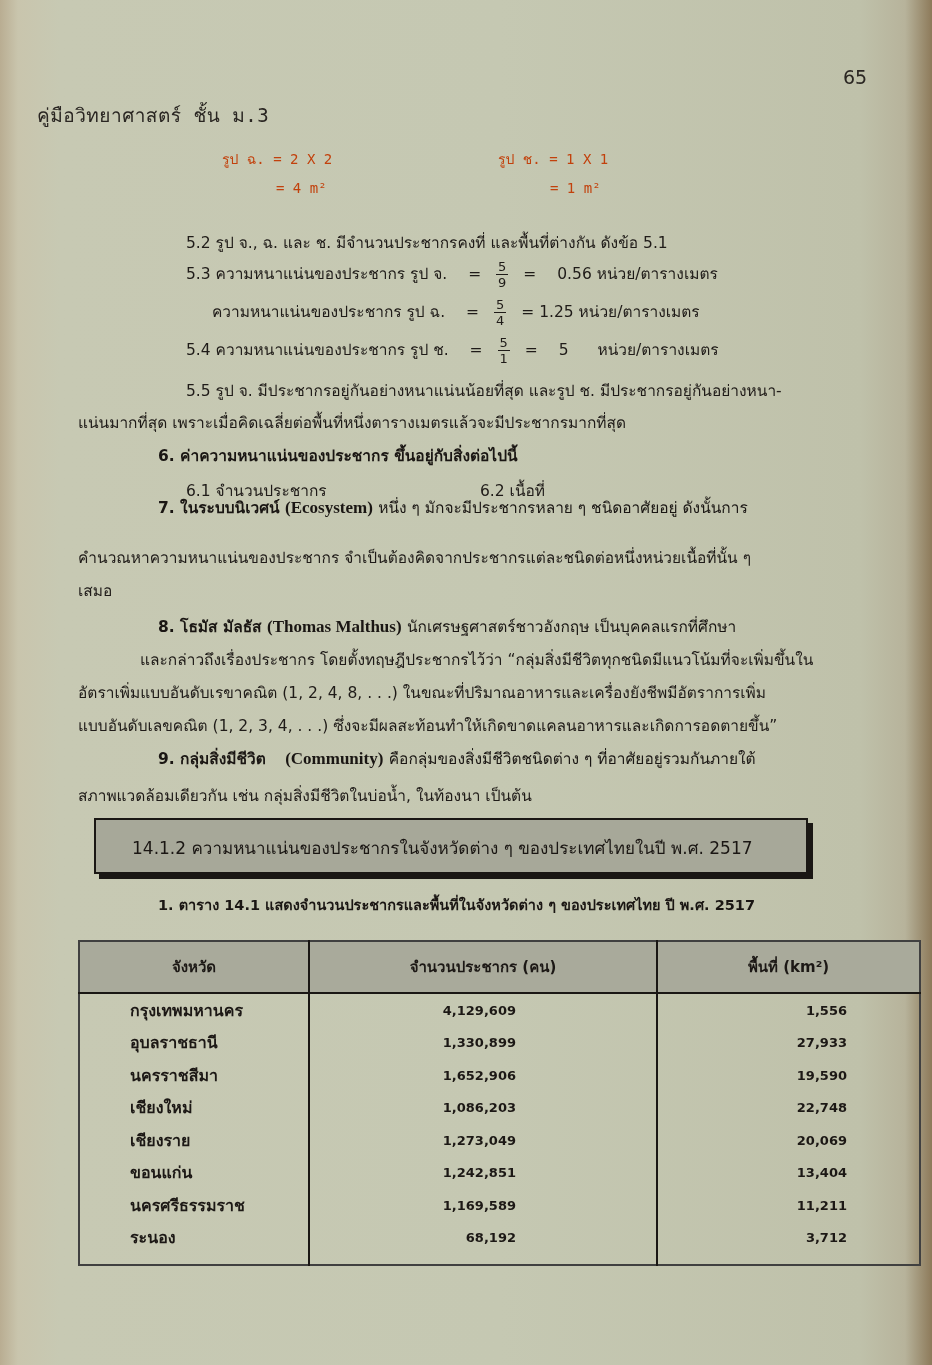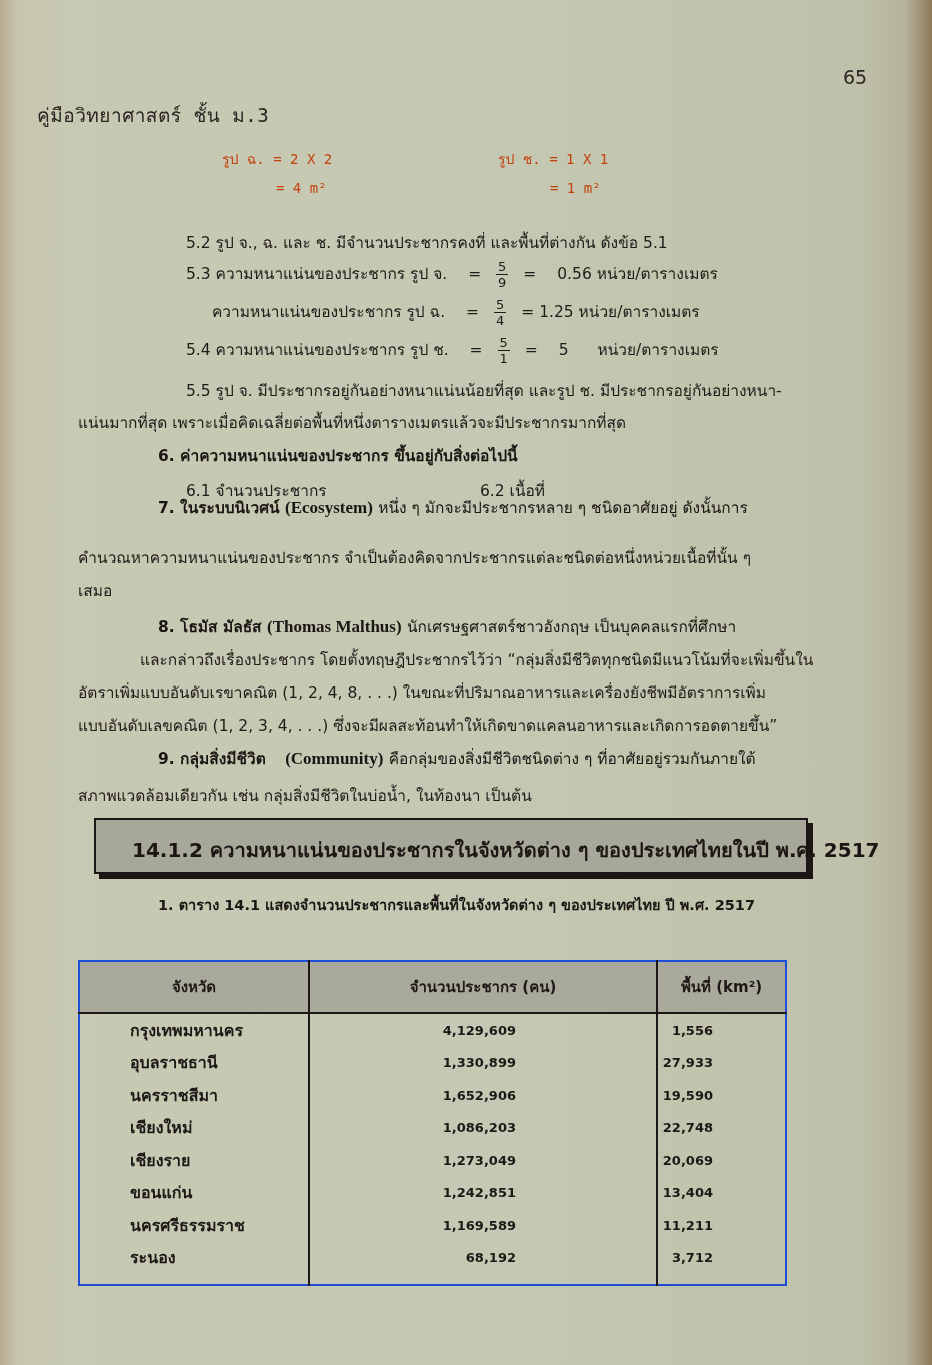--- a/index.html
+++ b/index.html
@@ -19,24 +19,24 @@
   .tb { font-size: 15.5px; font-weight: bold; color: #1a1613; }
   .serif-b { font-family: "Liberation Serif", serif; font-weight: bold; font-size: 17px; }
   .frac { display: inline-block; vertical-align: middle; text-align: center; font-size: 13px; line-height: 13px; margin: 0 10px; }
   .frac .num { display: block; border-bottom: 1.5px solid #1f1b18; padding: 0 2px 1px; }
   .frac .den { display: block; padding-top: 1px; }
   .box {
     position: absolute; left: 94px; top: 818px; width: 710px; height: 52px;
     background: #a7a899; border: 2px solid #1a1714;
     box-shadow: 5px 5px 0 #1a1714;
   }
-  .box-title { position: absolute; left: 36px; top: 14px; font-weight: bold; font-size: 20px; color: #1a1613; white-space: nowrap; }
+  .box-title { position: absolute; left: 36px; top: 14px; font-weight: normal; font-size: 17px; color: #1a1613; white-space: nowrap; }
   table.data {
-    position: absolute; left: 78px; top: 960px; width: 709px;
-    border-collapse: collapse; border: 2px solid #1d4ed8;
+    position: absolute; left: 78px; top: 940px; width: 843px;
+    border-collapse: collapse; border: 2px solid #404040;
     font-size: 15px;
   }
   table.data th {
     background: #a9aa9b; font-weight: bold; font-size: 15px; height: 48px;
     border-bottom: 2px solid #1a1714; color: #1c1815;
   }
   table.data th + th, table.data td + td { border-left: 2px solid #1a1714; }
   table.data td { height: 32.5px; padding: 0; color: #1c1815; }
   table.data tbody tr:last-child td { padding-bottom: 10px; }
   td.prov { padding-left: 50px !important; font-weight: bold; font-size: 16px; width: 176px; }

